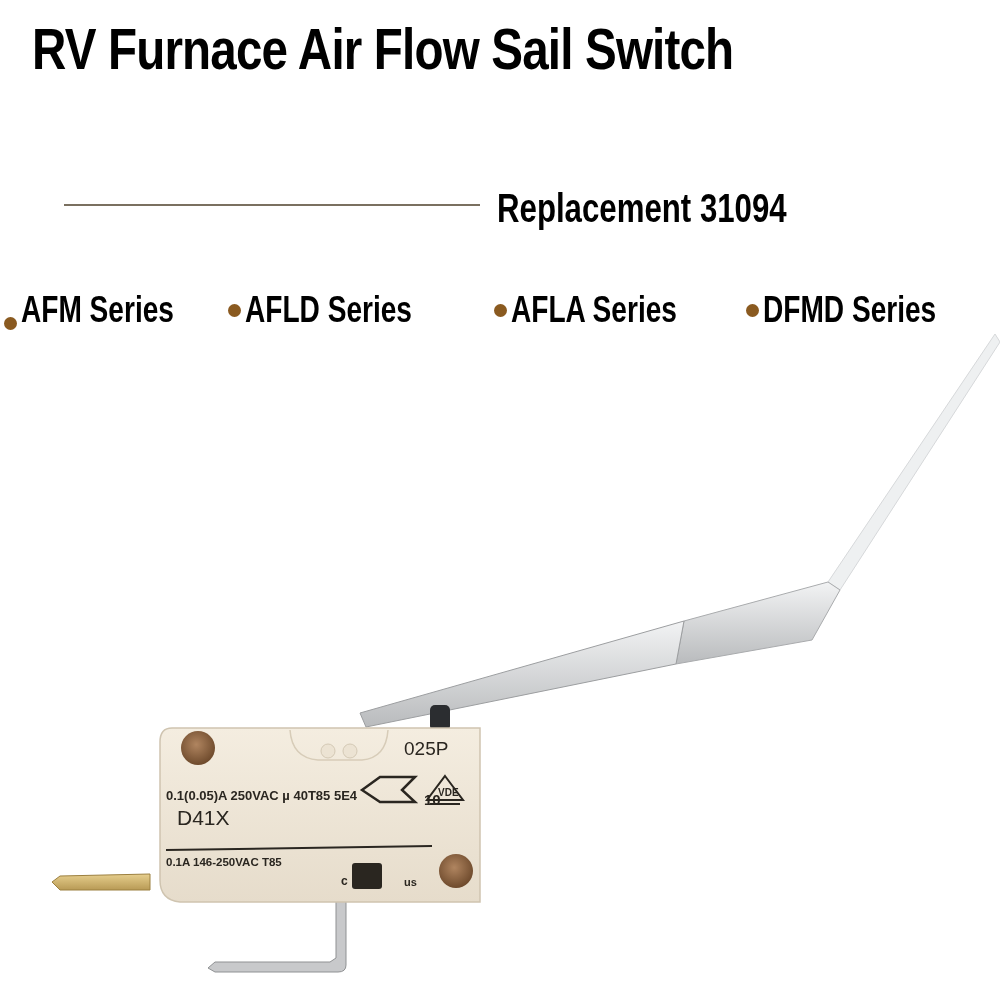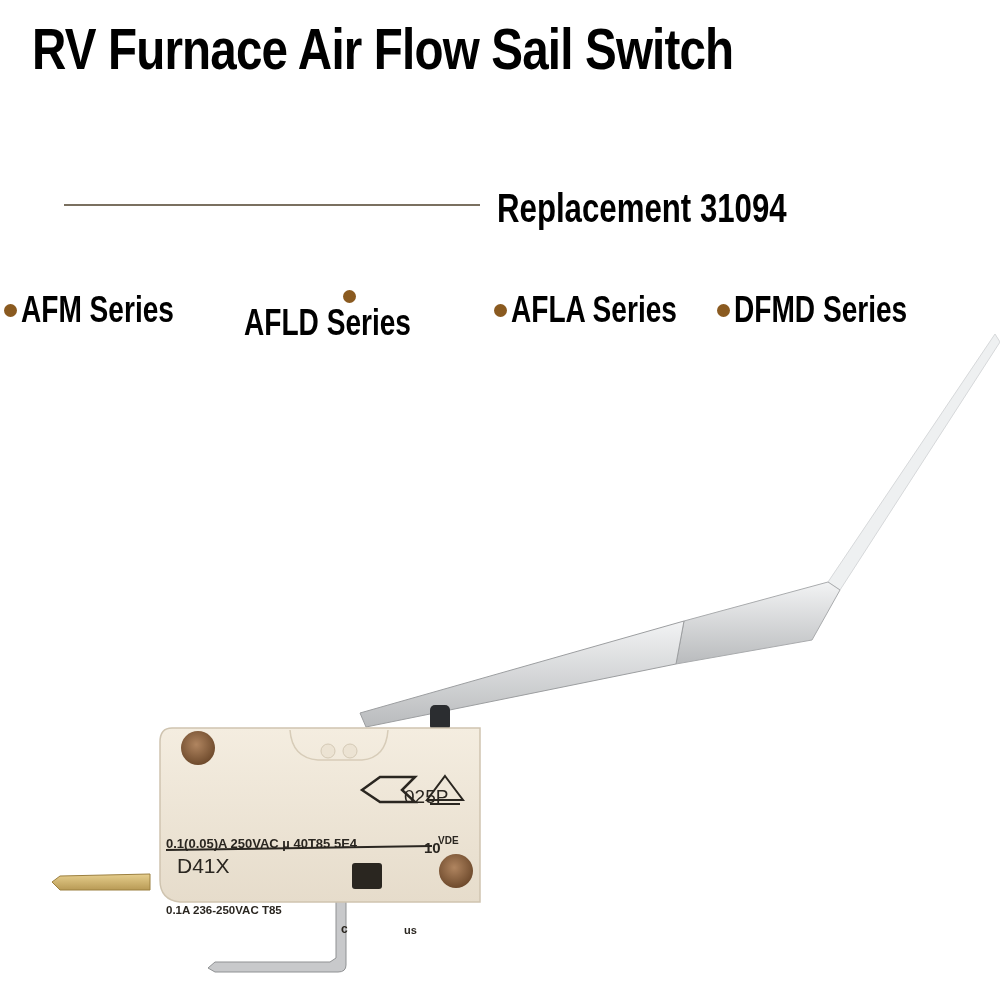--- a/index.html
+++ b/index.html
@@ -36,44 +36,43 @@
   }
   .series-label {
     font-weight: 700; font-size: 36px; color: #000;
     display: inline-block; transform: scaleX(0.78); transform-origin: left center;
     line-height: 40px;
   }
   .product { position: absolute; left: 0; top: 0; width: 1000px; height: 1000px; }
   .mark {
     position: absolute; color: #2a2620; font-family: "Liberation Sans", sans-serif;
     white-space: nowrap;
-    margin-top: 48px;
   }
 </style>
 </head>
 <body>
 
 <div class="title">RV Furnace Air Flow Sail Switch</div>
 
 <div class="rule"></div>
 <div class="subtitle">Replacement 31094</div>
 
-<div class="series" style="left:4px;">
+<div class="series" style="left:4px;align-items:flex-end;">
   <span class="bullet"></span>
   <span class="series-label">AFM  Series</span>
 </div>
-<div class="series" style="left:244px;flex-direction:column;">
+<div class="series" style="left:228px;">
   <span class="bullet"></span>
   <span class="series-label">AFLD Series</span>
 </div>
 <div class="series" style="left:494px;justify-content:space-between;">
   <span class="bullet"></span>
   <span class="series-label">AFLA Series</span>
 </div>
-<div class="series" style="left:717px;">
+<div class="series" style="left:746px;">
   <span class="bullet"></span>
   <span class="series-label">DFMD Series</span>
 </div>
 
 <svg class="product" viewBox="0 0 1000 1000" xmlns="http://www.w3.org/2000/svg">
   <defs>
     <linearGradient id="lev" x1="0" y1="0" x2="0" y2="1">
       <stop offset="0" stop-color="#f2f3f4"></stop>
       <stop offset="1" stop-color="#b9bbbd"></stop>
     </linearGradient>
@@ -124,17 +123,17 @@
     <polygon points="445,776 463,800 427,800"></polygon>
     <line x1="430" y1="804" x2="460" y2="804"></line>
   </g>
 
   <rect x="352" y="863" width="30" height="26" rx="3" fill="#2a2620"></rect>
 </svg>
 
 <div class="mark" style="left:404px; top:738px; font-size:19px;">025P</div>
 <div class="mark" style="left:177px; top:806px; font-size:21px;">D41X</div>
 <div class="mark" style="left:166px; top:788px; font-size:13px; font-weight:700;">0.1(0.05)A 250VAC µ 40T85   5E4</div>
-<div class="mark" style="left:166px; top:856px; font-size:11.5px; font-weight:700;">0.1A 236-250VAC T85</div>
+<div class="mark" style="left:166px; top:856px; font-size:11.5px; font-weight:700;">0.1A 146-250VAC T85</div>
 <div class="mark" style="left:424px; top:791px; font-size:15px; font-weight:700;">10</div>
 <div class="mark" style="left:438px; top:787px; font-size:10px; font-weight:700;">VDE</div>
 <div class="mark" style="left:341px; top:874px; font-size:12px; font-weight:700;">c</div>
 <div class="mark" style="left:404px; top:876px; font-size:11px; font-weight:700;">us</div>
 
 </body></html>

